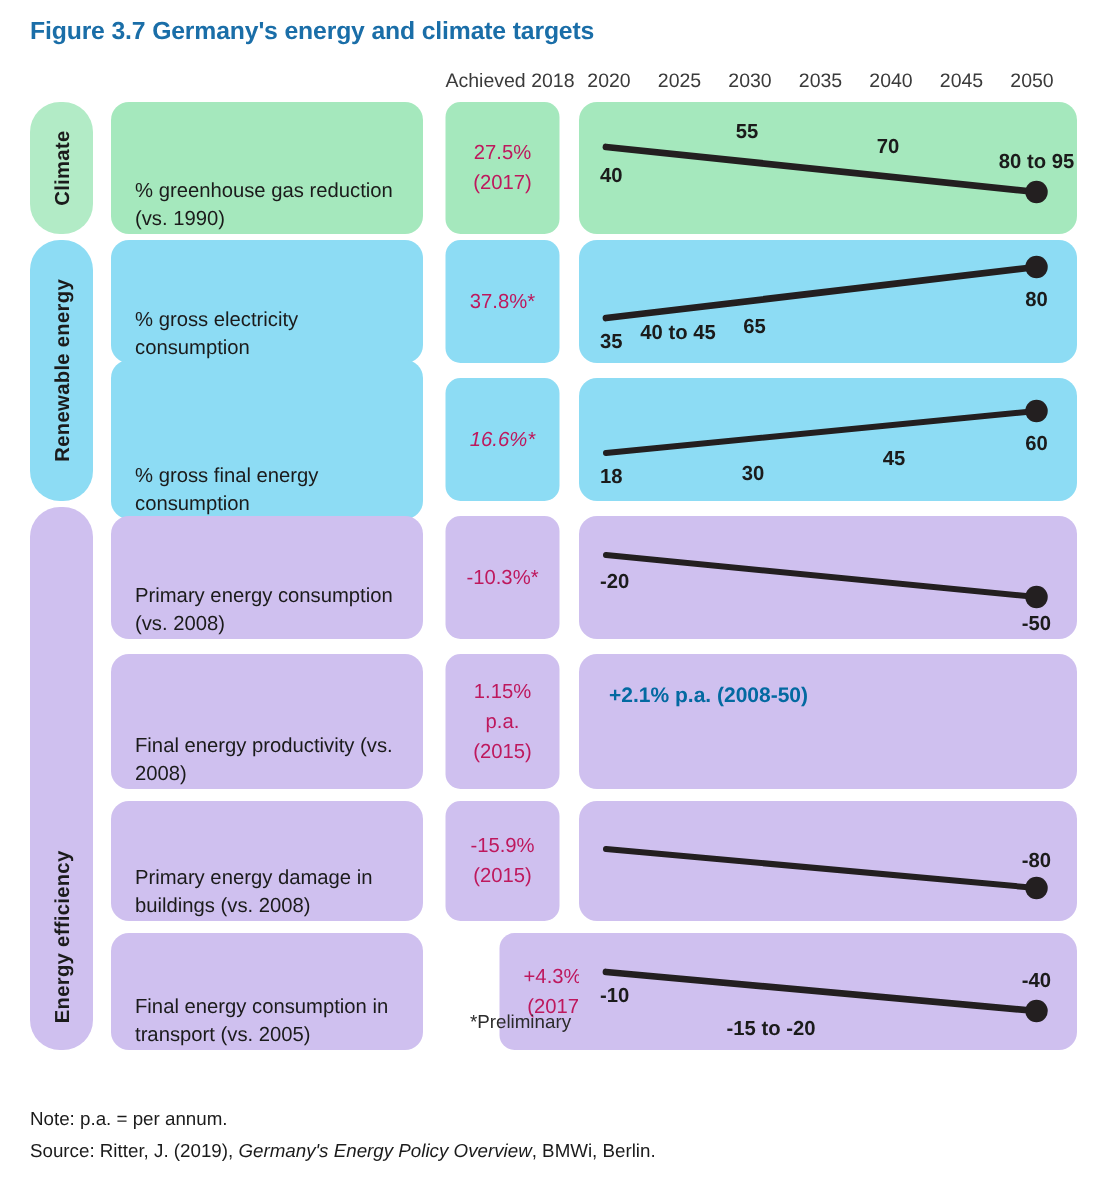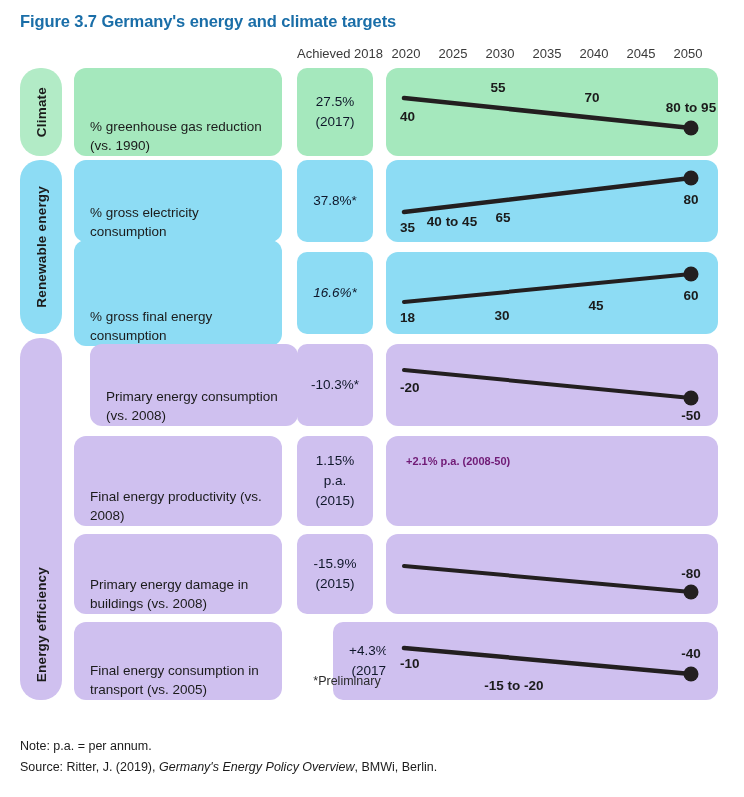--- a/index.html
+++ b/index.html
@@ -43,29 +43,29 @@
     display:flex;align-items:flex-end;
     box-sizing:border-box;padding:0 16px;
   }
   .label-box .txt{font-size:13.5px;line-height:1.45;color:#1b1b1b;}
 
   .val-box{
     position:absolute;left:297px;width:76px;border-radius:10px;
     display:flex;align-items:center;justify-content:center;
     box-sizing:border-box;
   }
-  .val-box .txt{font-size:13.5px;line-height:1.5;color:#0f172a;text-align:center;}
+  .val-box .txt{font-size:13.5px;line-height:1.5;color:#be185d;text-align:center;}
 
   .chart-box{
     position:absolute;left:386px;width:332px;border-radius:12px;
     overflow:hidden;
   }
   .chart-box svg{display:block;width:100%;height:100%;}
   .plain-txt{
-    position:absolute;font-size:11px;font-weight:bold;color:#701a75;
+    position:absolute;font-size:14px;font-weight:bold;color:#0369a1;
   }
 
   
   .c-green{background:#a5e8bd;}
   .c-blue{background:#8ddcf4;}
   .c-purple{background:#cfc0ef;}
   .c-green-band{background:#b2ebc6;}
   .c-blue-band{background:#8ddcf4;}
   .c-purple-band{background:#cfc0ef;}
 
@@ -158,21 +158,21 @@
     <svg viewBox="0 0 332 82" preserveAspectRatio="none">
       <line x1="18" y1="50" x2="305" y2="22" stroke="#231f20" stroke-width="4" stroke-linecap="round"></line>
       <circle cx="305" cy="22" r="7.5" fill="#231f20"></circle>
       <text class="dlabel" x="14" y="70" text-anchor="start">18</text>
       <text class="dlabel" x="116" y="68" text-anchor="middle">30</text>
       <text class="dlabel" x="210" y="58" text-anchor="middle">45</text>
       <text class="dlabel" x="305" y="48" text-anchor="middle">60</text>
     </svg>
   </div>
 
-  <div class="label-box c-purple" style="top:344px;height:82px;margin-left:16px;">
+  <div class="label-box c-purple" style="top:344px;height:82px;">
     <div class="txt">Primary energy consumption (vs. 2008)</div>
   </div>
   <div class="val-box c-purple" style="top:344px;height:82px;">
     <div class="txt">-10.3%*</div>
   </div>
   <div class="chart-box c-purple" style="top:344px;height:82px;">
     <svg viewBox="0 0 332 82" preserveAspectRatio="none">
       <line x1="18" y1="26" x2="305" y2="54" stroke="#231f20" stroke-width="4" stroke-linecap="round"></line>
       <circle cx="305" cy="54" r="7.5" fill="#231f20"></circle>
       <text class="dlabel" x="14" y="48" text-anchor="start">-20</text>

